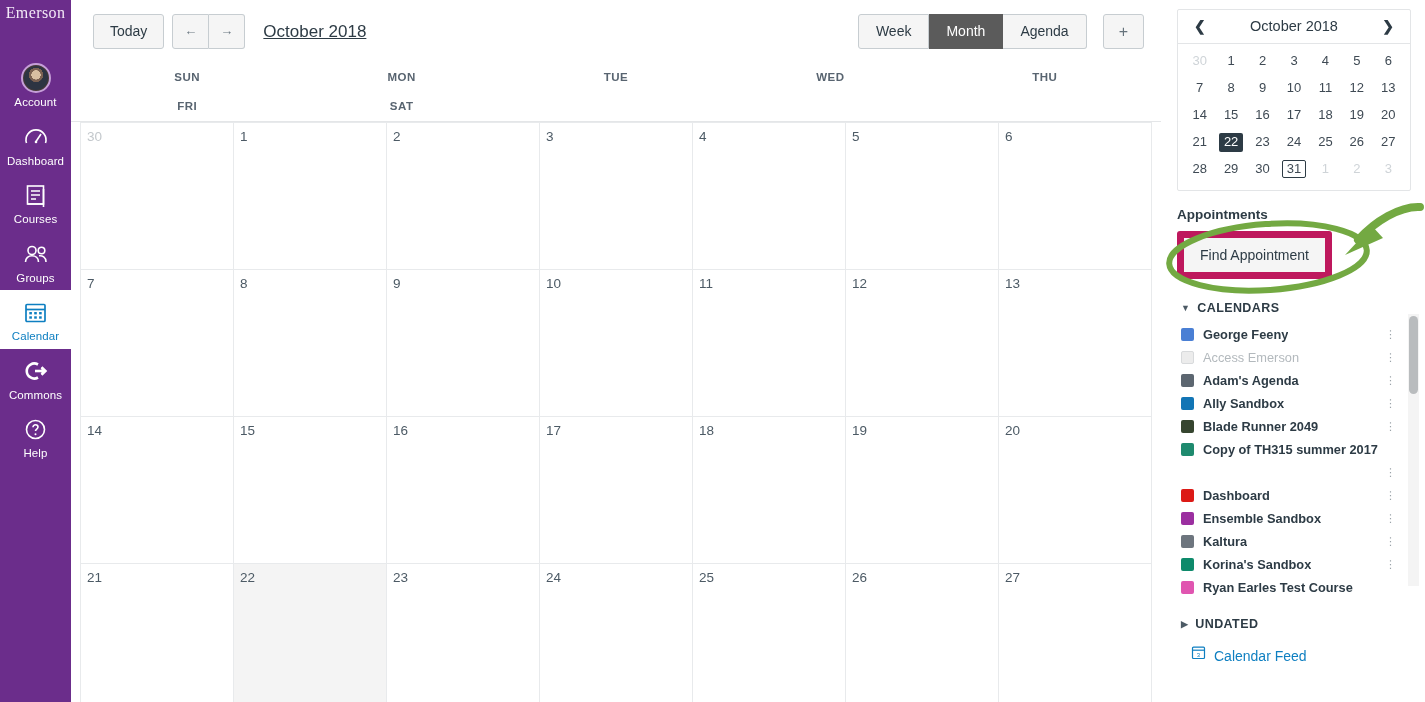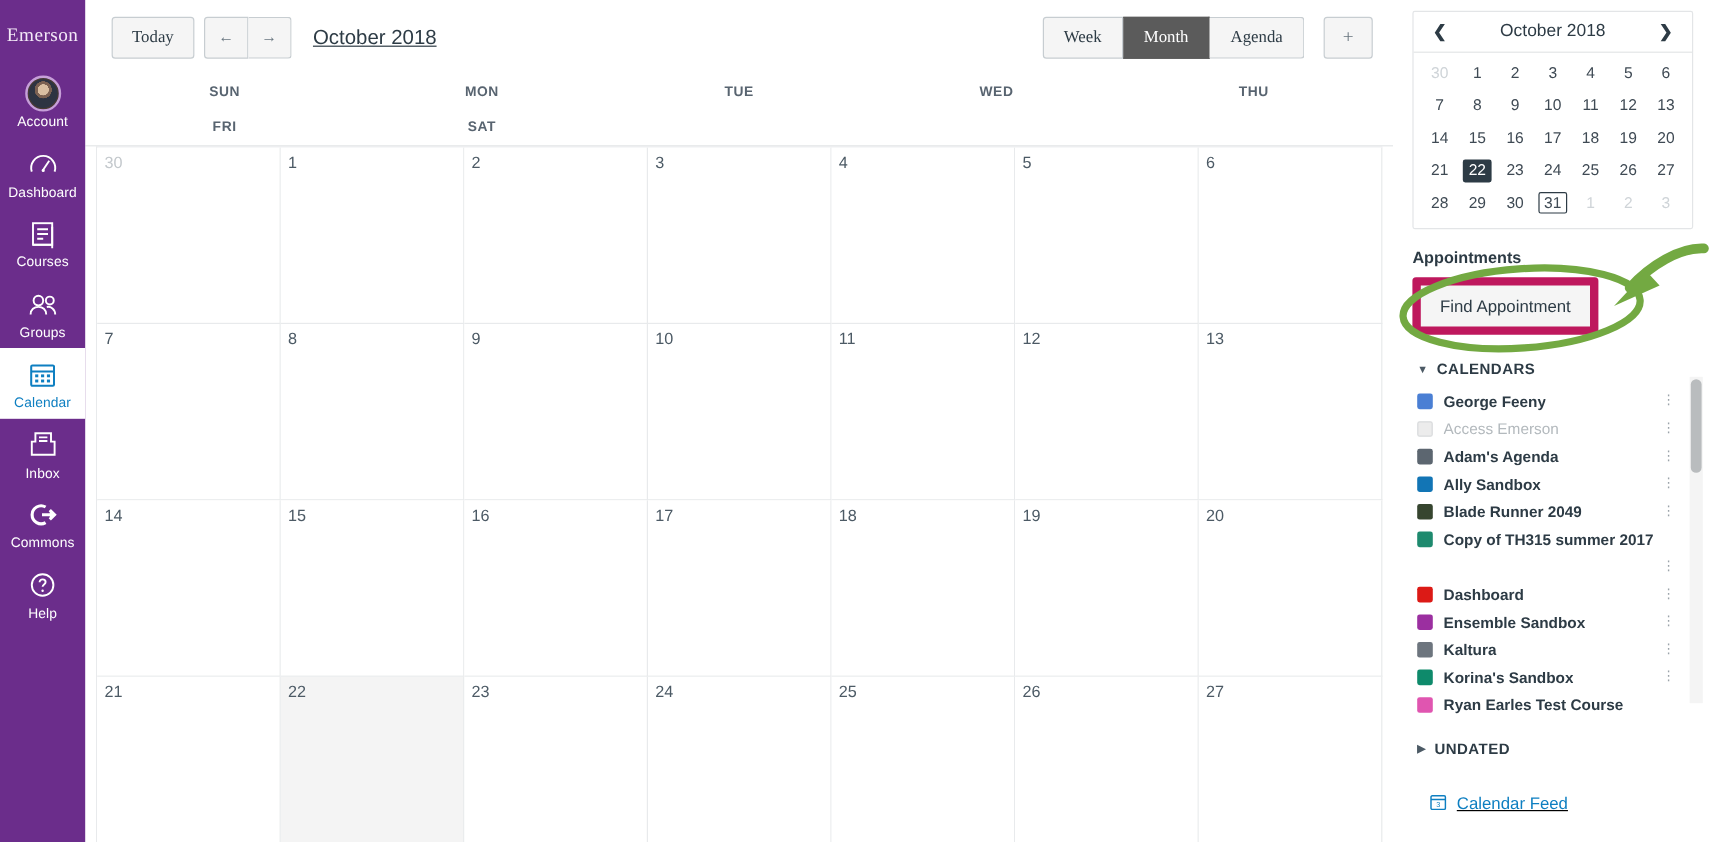--- a/index.html
+++ b/index.html
@@ -18,21 +18,21 @@
     flex: 0 0 71px;
     position: relative;
     z-index: 5;
   }
   .brand {
     text-align: center;
     color: #f3e9f7;
     font-family: "Liberation Serif", serif;
     font-size: 16px;
     letter-spacing: .4px;
-    padding-top: 21px;
+    padding-top: 4px;
     height: 56px;
   }
   .nav-item {
     display: block;
     text-align: center;
     padding: 7px 2px 6px;
     color: #ffffff;
     text-decoration: none;
     line-height: 1;
   }
@@ -67,21 +67,21 @@
     background: #fff;
   }
   .toolbar {
     height: 63px;
     display: flex;
     align-items: center;
     padding: 0 17px 0 22px;
     position: relative;
   }
   .btn {
-    font-family: Liberation Serif, serif;
+    font-family: Liberation Sans, sans-serif;
     font-size: 14px;
     color: #2D3B45;
     background: #f5f5f5;
     border: 1px solid #c7cdd1;
     border-radius: 3px;
     padding: 8px 14px;
     line-height: 1.1;
     cursor: pointer;
   }
   .btn-today { padding: 9px 16px; }
@@ -229,24 +229,23 @@
     width: 8px;
   }
   .undated {
     display: flex; align-items: center; gap: 7px;
     margin: 18px 0 0 4px;
     font-size: 12.5px; font-weight: bold; color: #2D3B45;
     letter-spacing: .4px; cursor: pointer;
   }
   .caret-right { font-size: 9px; color: #4c5a65; }
   .feed {
-    display: flex; align-items: flex-start; gap: 8px;
-    margin: 30px 0 0 14px;
+    display: flex; align-items: flex-end; gap: 8px;
+    margin: 14px 0 0 14px;
     cursor: pointer;
-    text-decoration: underline;
   }
   .feed-label { font-size: 14px; color: #0e7fc1; }
 
   .sb-scroll {
     position: absolute;
     right: 6px; top: 314px;
     width: 11px; height: 272px;
     background: #f4f4f4;
   }
   .sb-thumb {
@@ -315,29 +314,20 @@
           <rect x="10.2" y="11" width="2.6" height="2.4" fill="#0e7fc1" stroke="none"></rect>
           <rect x="15.1" y="11" width="2.6" height="2.4" fill="#0e7fc1" stroke="none"></rect>
           <rect x="5.3" y="15.3" width="2.6" height="2.4" fill="#0e7fc1" stroke="none"></rect>
           <rect x="10.2" y="15.3" width="2.6" height="2.4" fill="#0e7fc1" stroke="none"></rect>
           <rect x="15.1" y="15.3" width="2.6" height="2.4" fill="#0e7fc1" stroke="none"></rect>
         </svg>
       </span>
       <span class="nav-label">Calendar</span>
     </a>
 
-    <a class="nav-item" href="#">
-      <span class="nav-icon">
-        <svg width="22" height="23" viewBox="0 0 22 23" fill="none" stroke="#fff" stroke-width="1.6">
-          <path d="M4.5 2h13v7h3v11h-19V9h3z"></path>
-            <path d="M7.5 5.5h7M7.5 8.5h7"></path>
-        </svg>
-      </span>
-      <span class="nav-label">Inbox</span>
-    </a>
 
     <a class="nav-item" href="#">
       <span class="nav-icon">
         <svg width="26" height="22" viewBox="0 0 26 22" fill="none" stroke="#fff" stroke-width="2.6">
           <path d="M15 4.5a7.5 7.5 0 1 0 0 13"></path>
             <path d="M12 11h10"></path>
             <path d="M18.5 7.2 22.4 11l-3.9 3.8" fill="#fff"></path>
         </svg>
       </span>
       <span class="nav-label">Commons</span>

